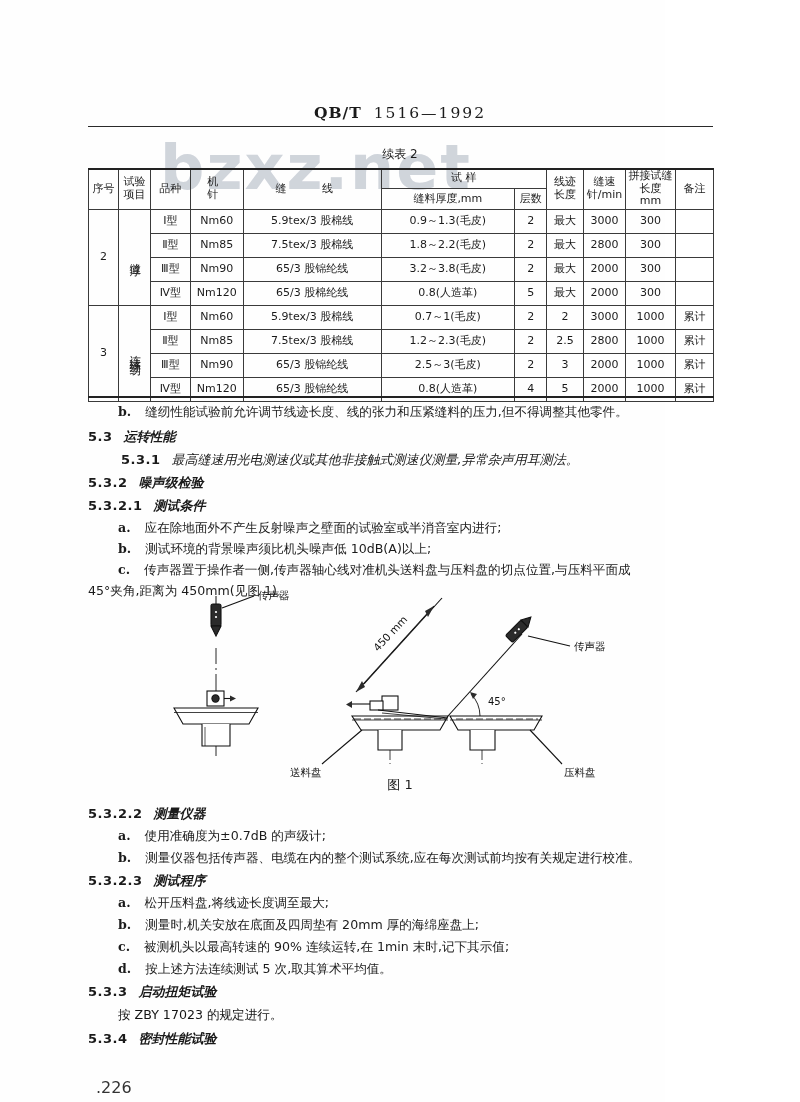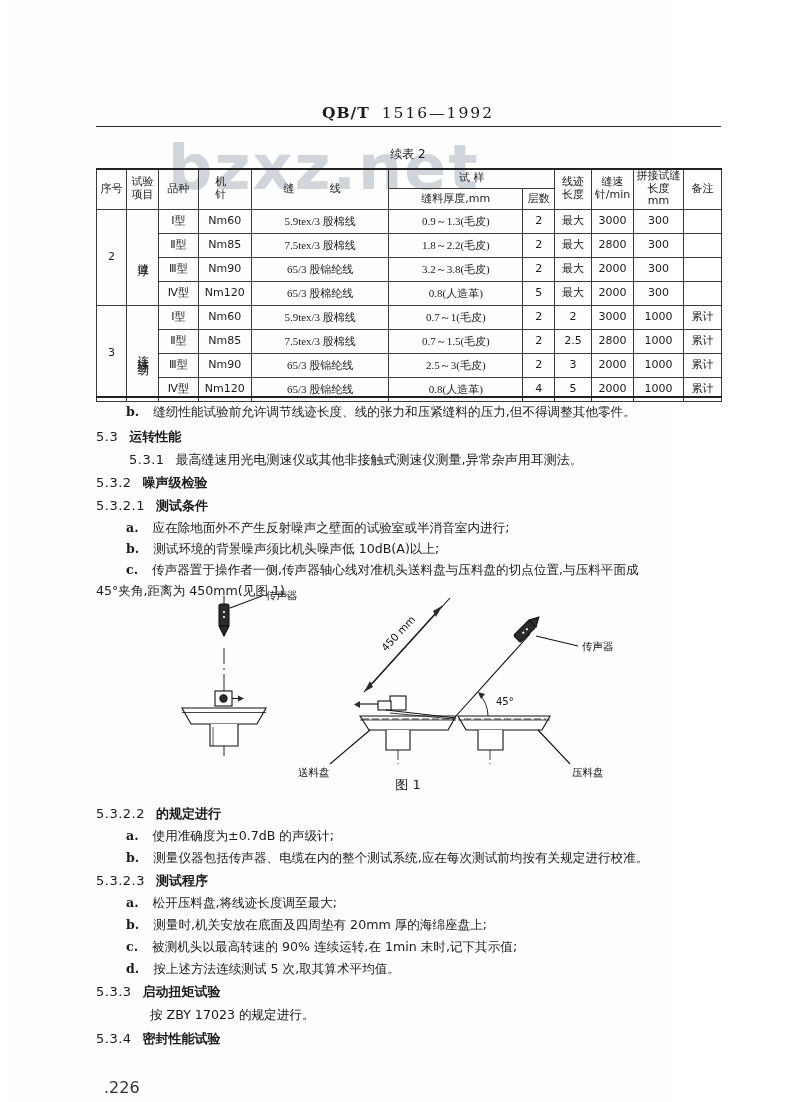--- a/index.html
+++ b/index.html
@@ -10,21 +10,21 @@
   body {
     width: 800px;
     height: 1102px;
     position: relative;
     font-family: "DejaVu Sans", "Liberation Sans", sans-serif;
     color: #1a1a1a;
     overflow: hidden;
   }
   .page {
     position: absolute;
-    left: 8px; top: 0;
+    left: 0; top: 0;
     width: 665px;
     height: 1102px;
     background: #fefefe;
   }
   
   .header-title {
     position: absolute;
     left: 0; top: 103px;
     width: 800px;
     text-align: center;
@@ -98,52 +98,52 @@
     height: 21px;
   }
   .outer-top, .outer-bot {
     position: absolute;
     left: 88px;
     width: 626px;
     height: 2px;
     background: #222;
     z-index: 3;
   }
-  .cell-left { text-align: left; padding-left: 7px; font-family: Liberation Serif, serif; }
+  .cell-left { text-align: left; padding-left: 7px; }
   .vert-label {
     writing-mode: vertical-rl;
     text-orientation: upright;
     letter-spacing: 3px;
     font-size: 11.5px;
     line-height: 1;
     display: inline-block;
   }
   .spaced2 { letter-spacing: 8px; }
   .spaced3 { letter-spacing: 16px; }
   
   .txt {
     position: absolute;
     font-size: 12.6px;
     line-height: 1.5;
     color: #141414;
     z-index: 2;
     white-space: nowrap;
-    margin-left: 24px;
   }
   .sec {
     position: absolute;
     font-size: 13px;
     z-index: 2;
     white-space: nowrap;
   }
   .sec .num {
     letter-spacing: 0.5px;
     font-family: "DejaVu Sans", "Liberation Sans", sans-serif;
-  }
-  .sec .ttl { margin-left: 11px; font-weight: bold; }
+    font-weight: bold;
+  }
+  .sec .ttl { margin-left: 11px; font-weight: bold; font-style: italic; }
   .item {
     position: absolute;
     font-size: 12.6px;
     z-index: 2;
     white-space: nowrap;
   }
   .item .lt {
     font-weight: bold;
     font-family: "DejaVu Serif", "Liberation Serif", serif;
     margin-right: 14px;
@@ -303,21 +303,21 @@
         <td>2</td>
         <td>2</td>
         <td>3000</td>
         <td>1000</td>
         <td>累计</td>
       </tr>
       <tr>
         <td class="tall">Ⅱ型</td>
         <td>Nm85</td>
         <td class="cell-left">7.5tex/3 股棉线</td>
-        <td class="cell-left">0.7～1.5(毛皮)</td>
+        <td class="cell-left">1.2～2.3(毛皮)</td>
         <td>2</td>
         <td>2.5</td>
         <td>2800</td>
         <td>1000</td>
         <td>累计</td>
       </tr>
       <tr>
         <td class="tall">Ⅲ型</td>
         <td>Nm90</td>
         <td class="cell-left">65/3 股锦纶线</td>
@@ -450,21 +450,21 @@
       <text x="228" y="64" font-size="10.5" transform="rotate(-47 228 64)">450 mm</text>
       <text x="338" y="117" font-size="10">45°</text>
       <text x="140" y="188" font-size="10.5">送料盘</text>
       <text x="414" y="188" font-size="10.5">压料盘</text>
     </svg>
   </div>
 
   <div class="figcap">图 1</div>
 
   <div class="sec" style="left:88px; top:805px;">
-    <span class="num">5.3.2.2</span><span class="ttl">的规定进行</span>
+    <span class="num">5.3.2.2</span><span class="ttl">测量仪器</span>
   </div>
   <div class="item" style="left:118px; top:828px;">
     <span class="lt">a.</span><span>使用准确度为±0.7dB 的声级计;</span>
   </div>
   <div class="item" style="left:118px; top:850px;">
     <span class="lt">b.</span><span>测量仪器包括传声器、电缆在内的整个测试系统,应在每次测试前均按有关规定进行校准。</span>
   </div>
 
   <div class="sec" style="left:88px; top:872px;">
     <span class="num">5.3.2.3</span><span class="ttl">测试程序</span>

